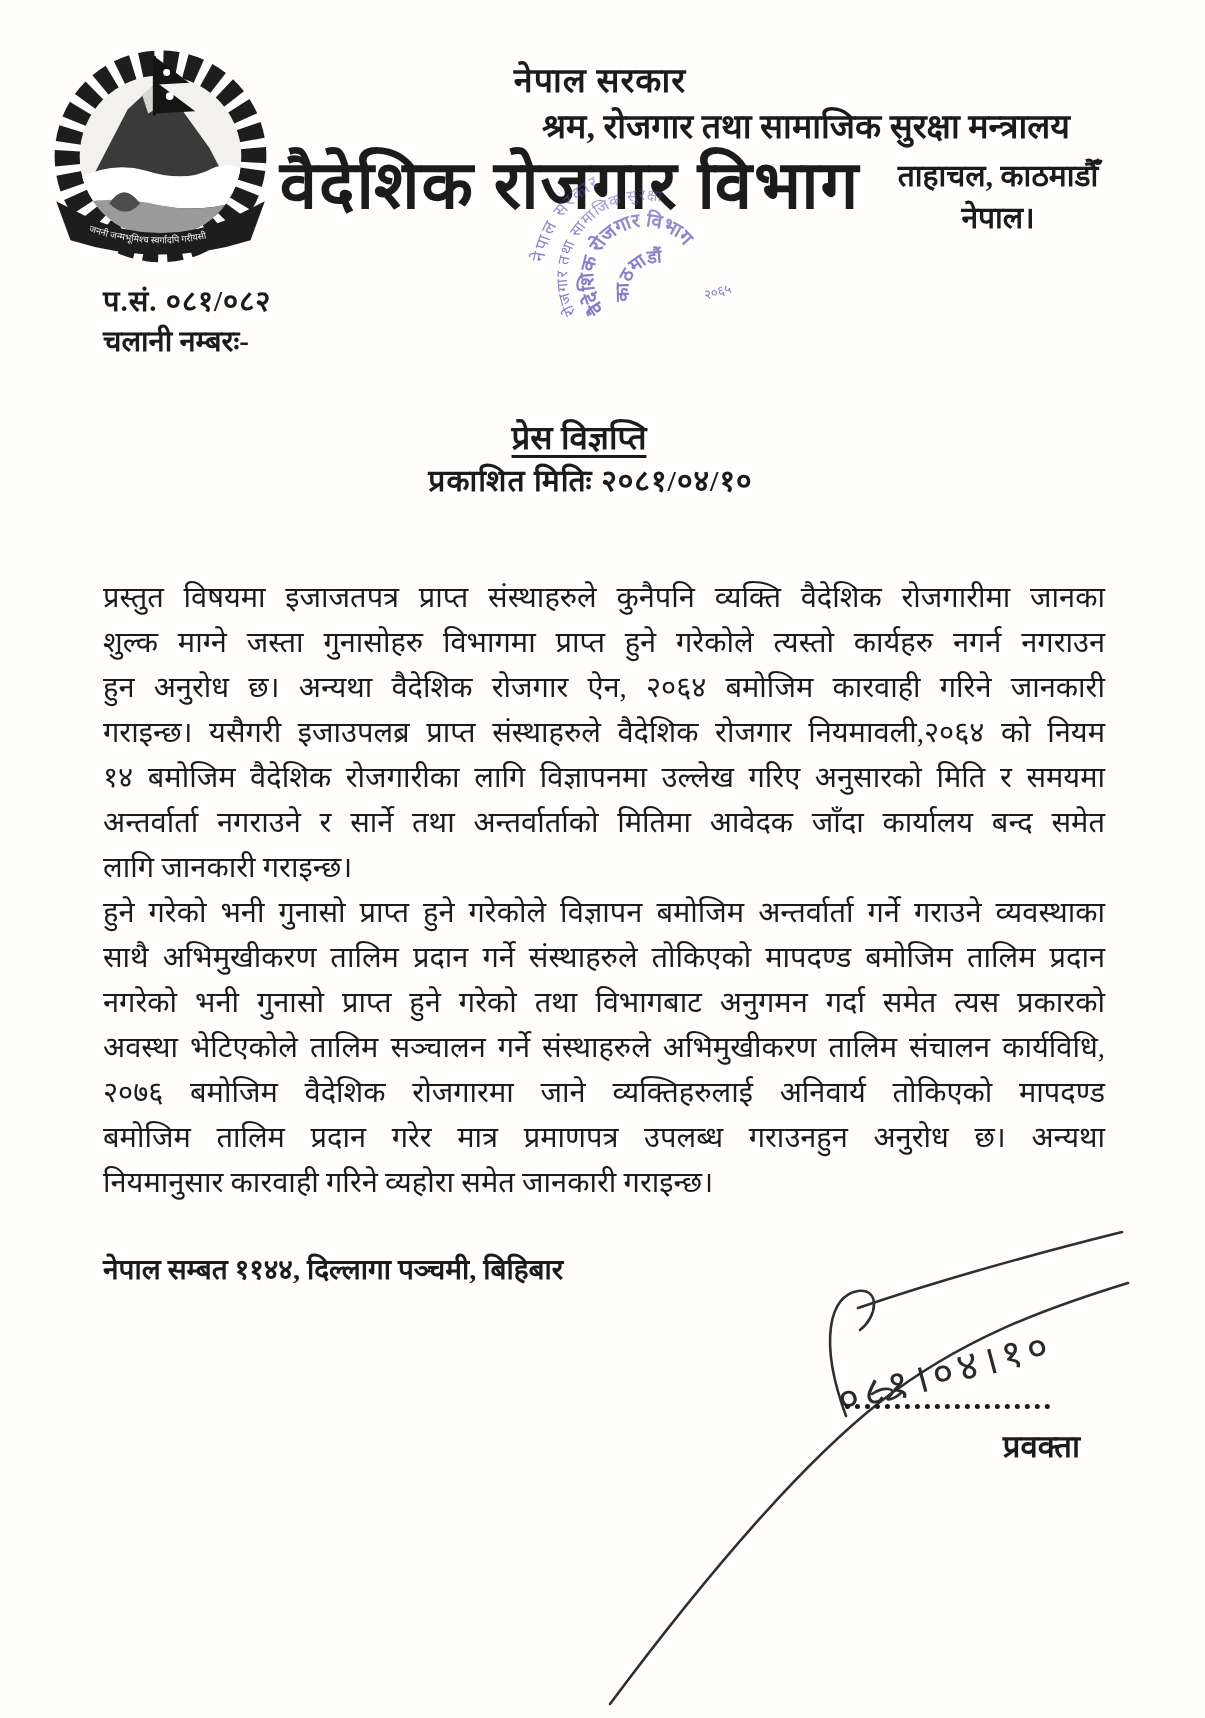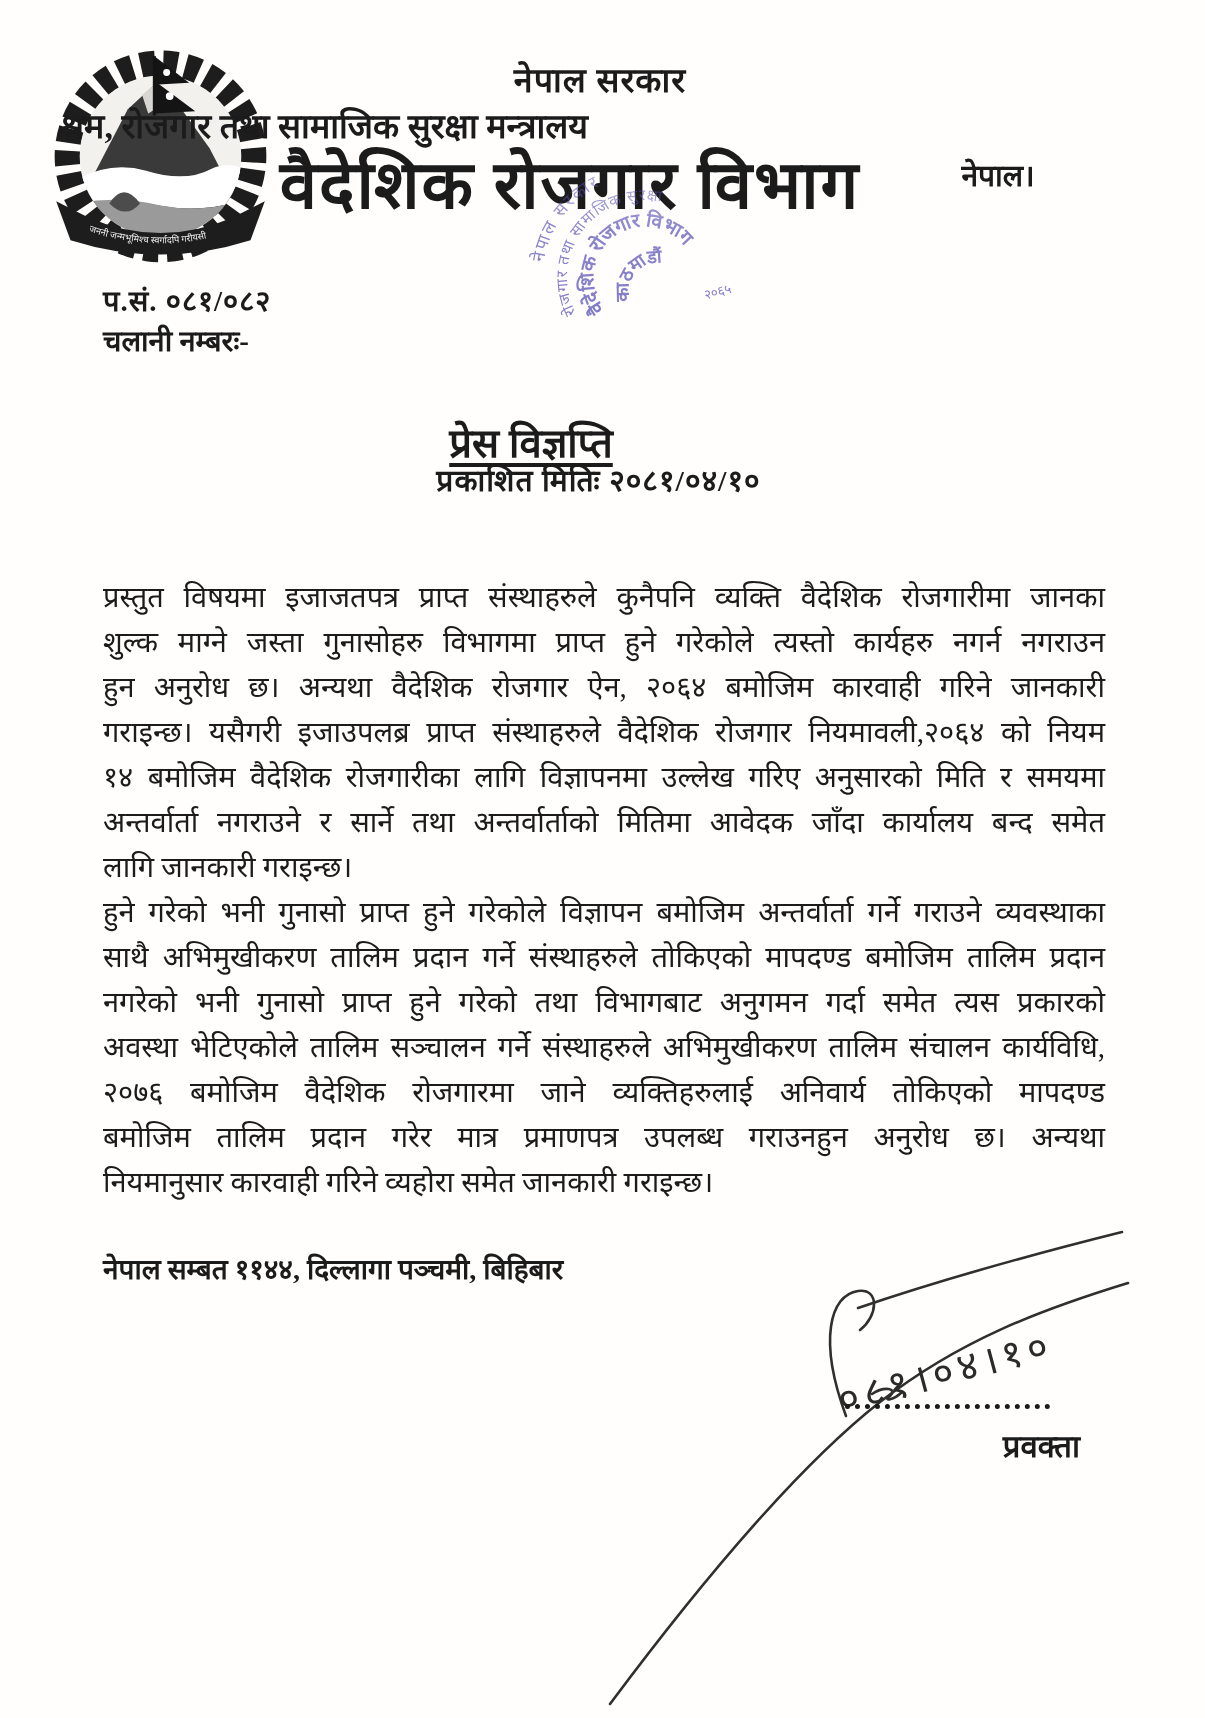--- a/index.html
+++ b/index.html
@@ -10,35 +10,35 @@
     background:#fffefd;
     font-family:"Liberation Serif","DejaVu Serif",serif;
     color:#1b1b1b;
     overflow:hidden;
   }
   .abs{position:absolute;}
   
   .emblem{left:48px;top:50px;width:225px;height:225px;}
   .hdr-gov{left:170px;top:56px;width:860px;text-align:center;
            font-size:34px;font-weight:700;letter-spacing:1px;}
-  .hdr-min{left:60px;top:102px;width:1010px;text-align:left;
+  .hdr-min{left:60px;top:102px;width:1010px;text-align:right;
            font-size:34px;font-weight:700;}
   .hdr-dept{left:65px;top:136px;width:1010px;text-align:center;
             font-size:67px;font-weight:800;letter-spacing:2px;}
   .hdr-addr{left:878px;top:155px;width:240px;text-align:center;
             font-size:30px;line-height:42px;font-weight:600;}
   .stamp{left:512px;top:145px;width:265px;height:265px;opacity:.82;}
   .refno{left:103px;top:280px;font-size:29px;font-weight:600;letter-spacing:1px;}
   .chalani{left:103px;top:320px;font-size:29px;font-weight:600;}
   
   .press-title{left:0;top:414px;width:1062px;text-align:center;
-               font-size:40px;font-weight:700;}
+               font-size:33px;font-weight:700;padding-left:48px;}
   .press-title span{text-decoration:underline;text-underline-offset:6px;}
   .pub-date{left:0;top:459px;width:1181px;text-align:center;
-            font-size:30px;font-weight:600;letter-spacing:1px;margin-left:8px;}
+            font-size:30px;font-weight:600;letter-spacing:1px;}
   
   .body-block{left:103px;top:546px;width:1002px;font-size:29px;line-height:45px;margin-top:29px;}
   .bodyline{text-align:justify;text-align-last:justify;white-space:normal;}
   .bodyline.p-end{text-align-last:left;}
   .sambat{left:103px;top:1249px;font-size:28px;font-weight:600;}
   
   .sig-svg{left:0;top:0;width:1205px;height:1718px;pointer-events:none;}
   .dots{left:845px;top:1378px;width:205px;height:26px;
         border-bottom:5px dotted #1a1a1a;}
   .spokesperson{left:870px;top:1424px;width:210px;text-align:right;
@@ -83,20 +83,21 @@
       <text font-size="9" fill="#efefef" font-family="Liberation Serif, DejaVu Serif, serif">
         <textPath href="#mottoPath" startOffset="4">जननी जन्मभूमिश्च स्वर्गादपि गरीयसी</textPath>
       </text>
     </g>
   </svg>
 
   <div class="abs hdr-gov">नेपाल सरकार</div>
   <div class="abs hdr-min">श्रम, रोजगार तथा सामाजिक सुरक्षा मन्त्रालय</div>
   <div class="abs hdr-dept">वैदेशिक रोजगार विभाग</div>
   <div class="abs hdr-addr">
+    <div>ताहाचल, काठमाडौँ</div>
     <div>नेपाल।</div>
   </div>
 
   <svg class="abs stamp" viewBox="0 0 260 260" xmlns="http://www.w3.org/2000/svg">
     <defs>
       <path id="st1" d="M 30,130 A 100,100 0 0 1 230,130"></path>
       <path id="st2" d="M 54,130 A 76,76 0 0 1 206,130"></path>
       <path id="st3" d="M 80,130 A 50,50 0 0 1 180,130"></path>
       <path id="st4" d="M 104,138 A 28,28 0 0 1 156,138"></path>
       <linearGradient id="fadeg" x1="0" y1="1" x2="1" y2="0">

